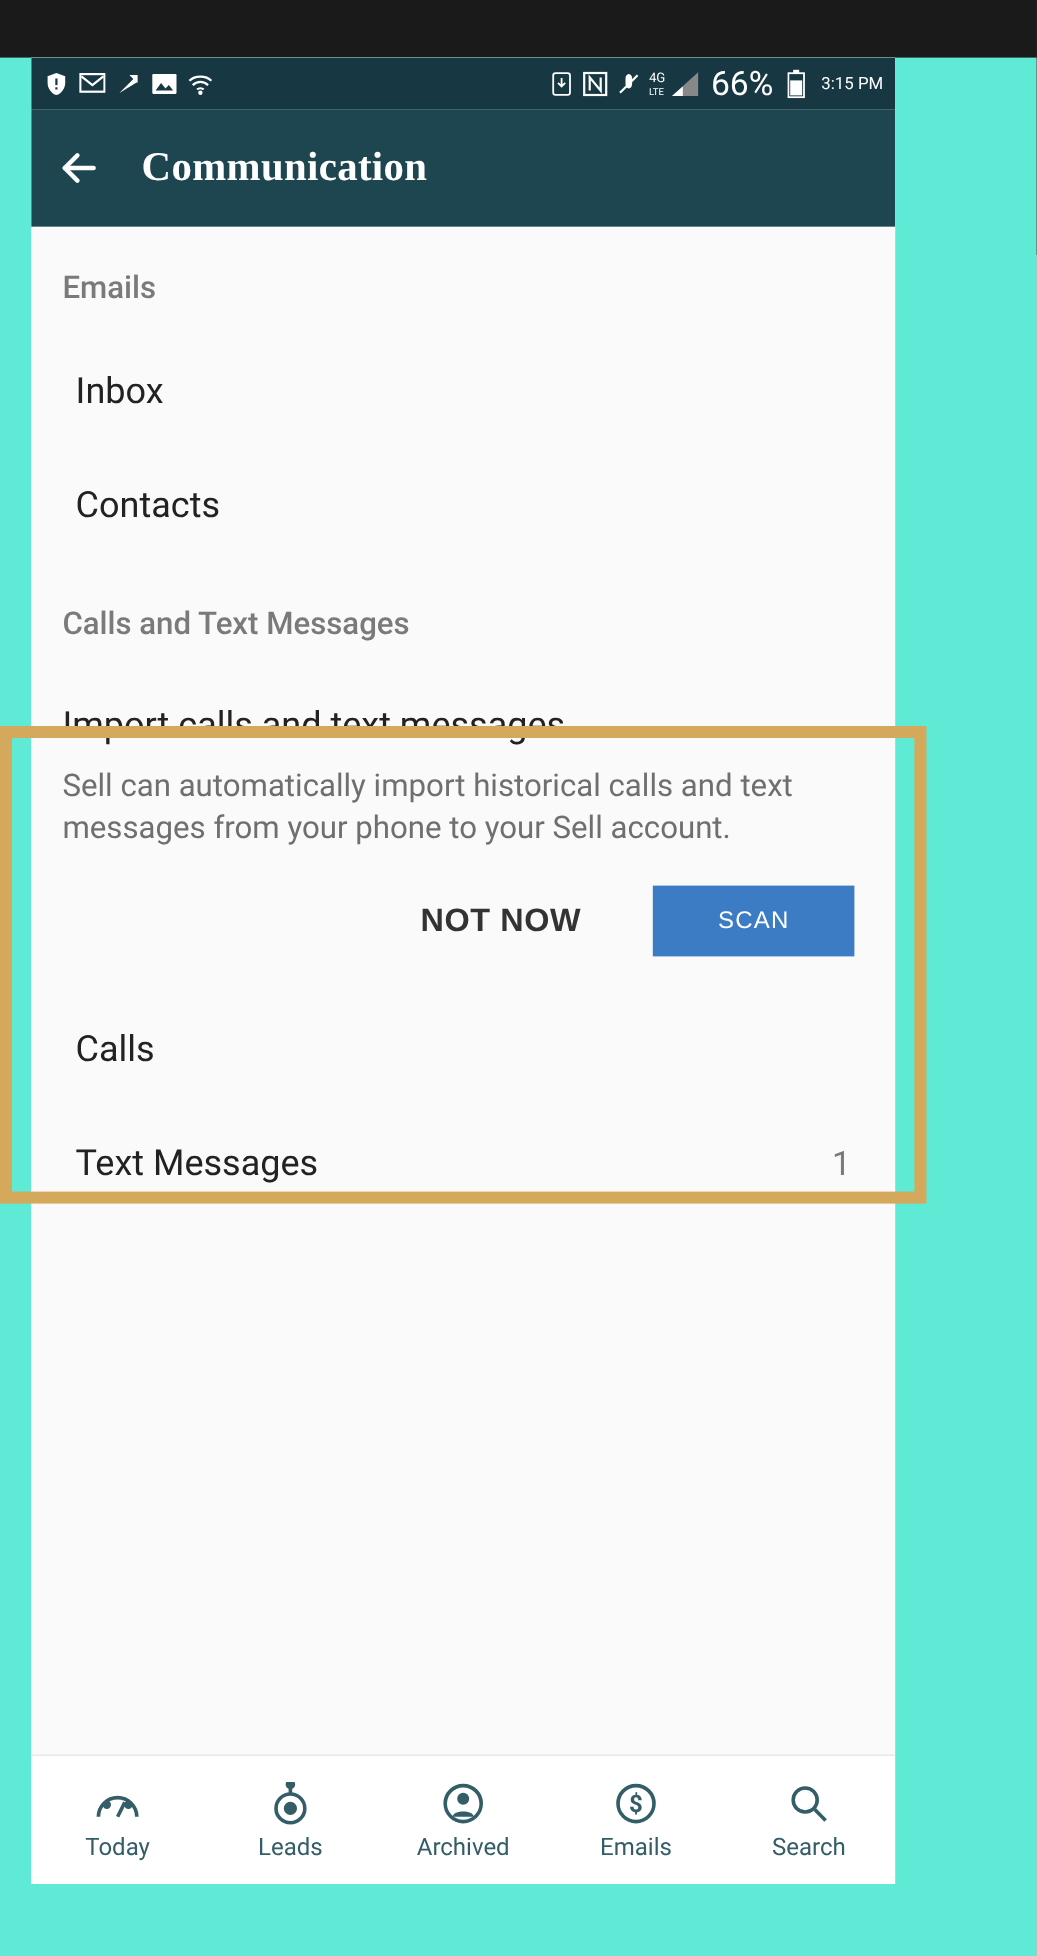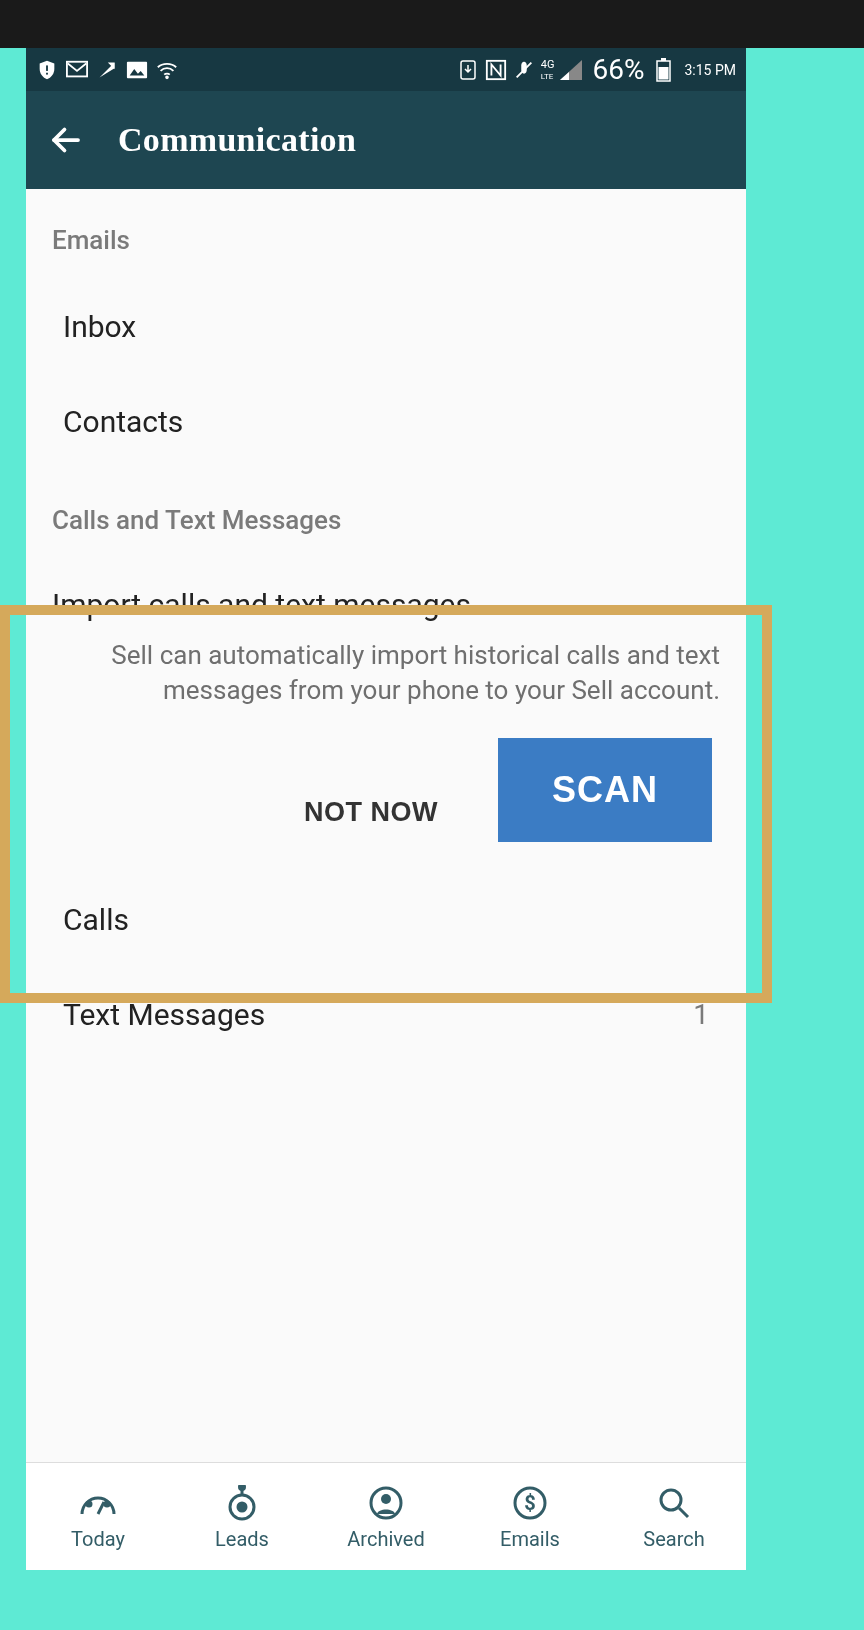--- a/index.html
+++ b/index.html
@@ -72,45 +72,44 @@
   .import-title {
     font-size: 30px;
     color: #222;
     padding: 28px 0 16px 0;
   }
   .import-desc {
     color: #6f6f6f;
     font-size: 26px;
     line-height: 1.35;
     padding-bottom: 30px;
-    text-align: right;
   }
   .import-actions {
     display: flex;
     justify-content: flex-end;
     align-items: flex-end;
     gap: 42px;
     padding: 0 8px 20px 0;
   }
   .btn-text {
     color: #333;
     font-size: 27px;
     font-weight: 700;
     letter-spacing: 0.5px;
     padding: 14px 18px;
     background: transparent;
     border: none;
   }
   .btn-primary {
     background: #3b7cc4;
     color: #fff;
-    font-size: 36px;
-    font-weight: 700;
+    font-size: 20px;
+    font-weight: 400;
     letter-spacing: 1px;
-    padding: 31px 54px;
+    padding: 18px 54px;
     border: none;
   }
 
   
   .bottom-nav {
     height: 108px;
     background: #fff;
     border-top: 1px solid #ddd;
     display: flex;
     justify-content: space-around;

